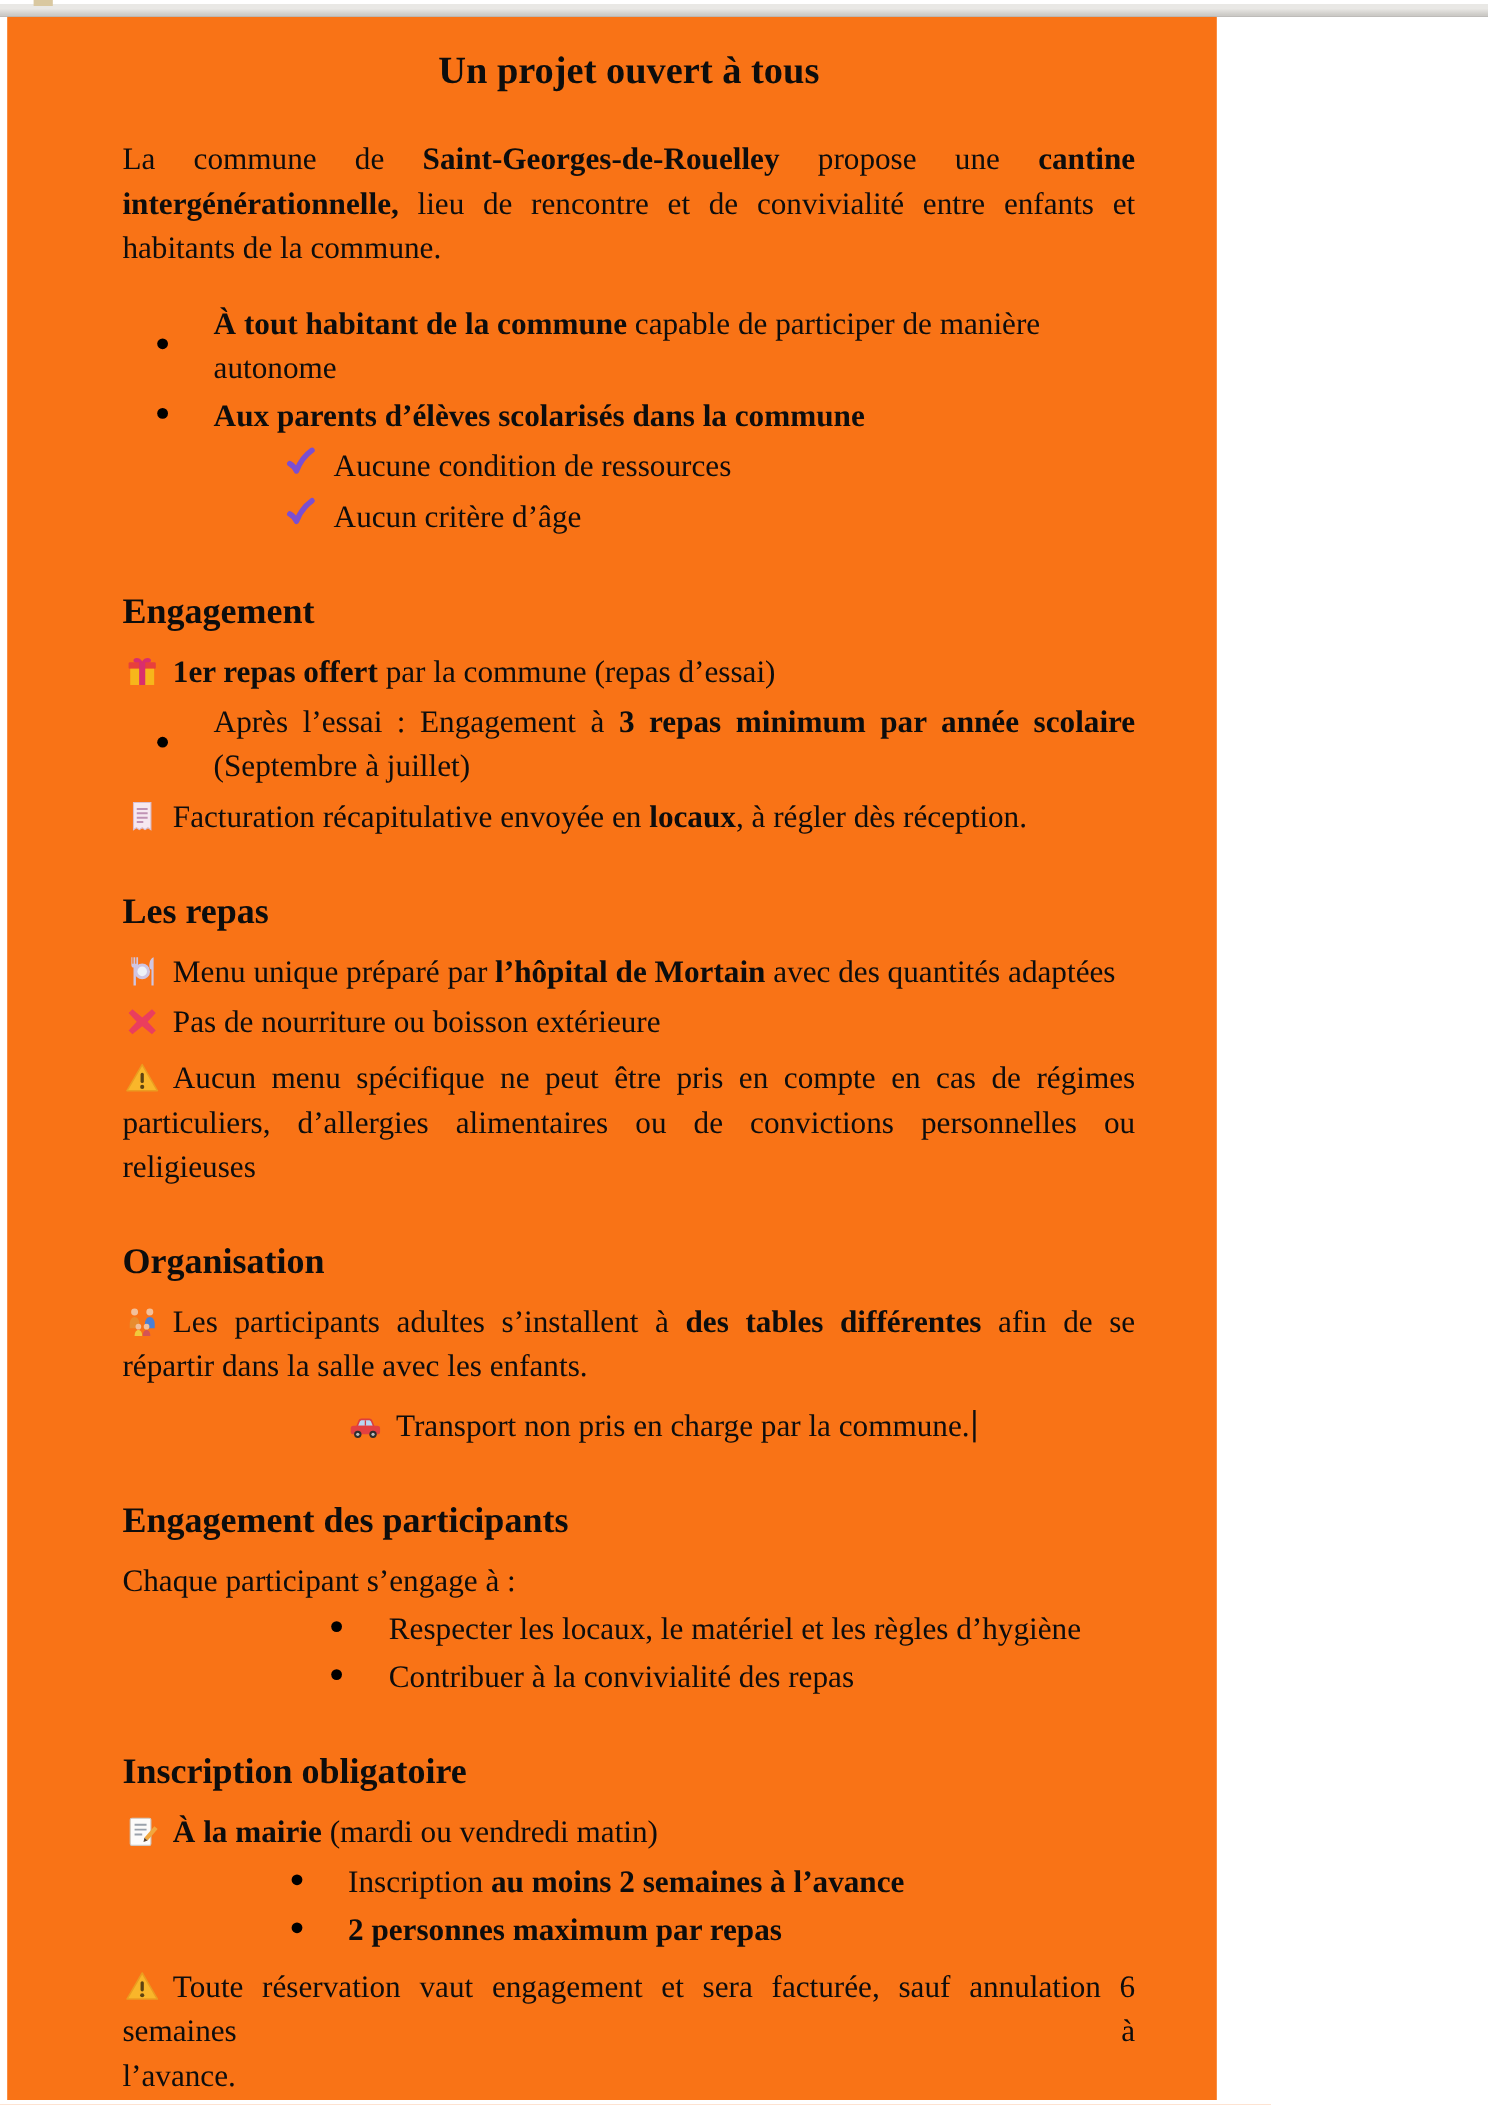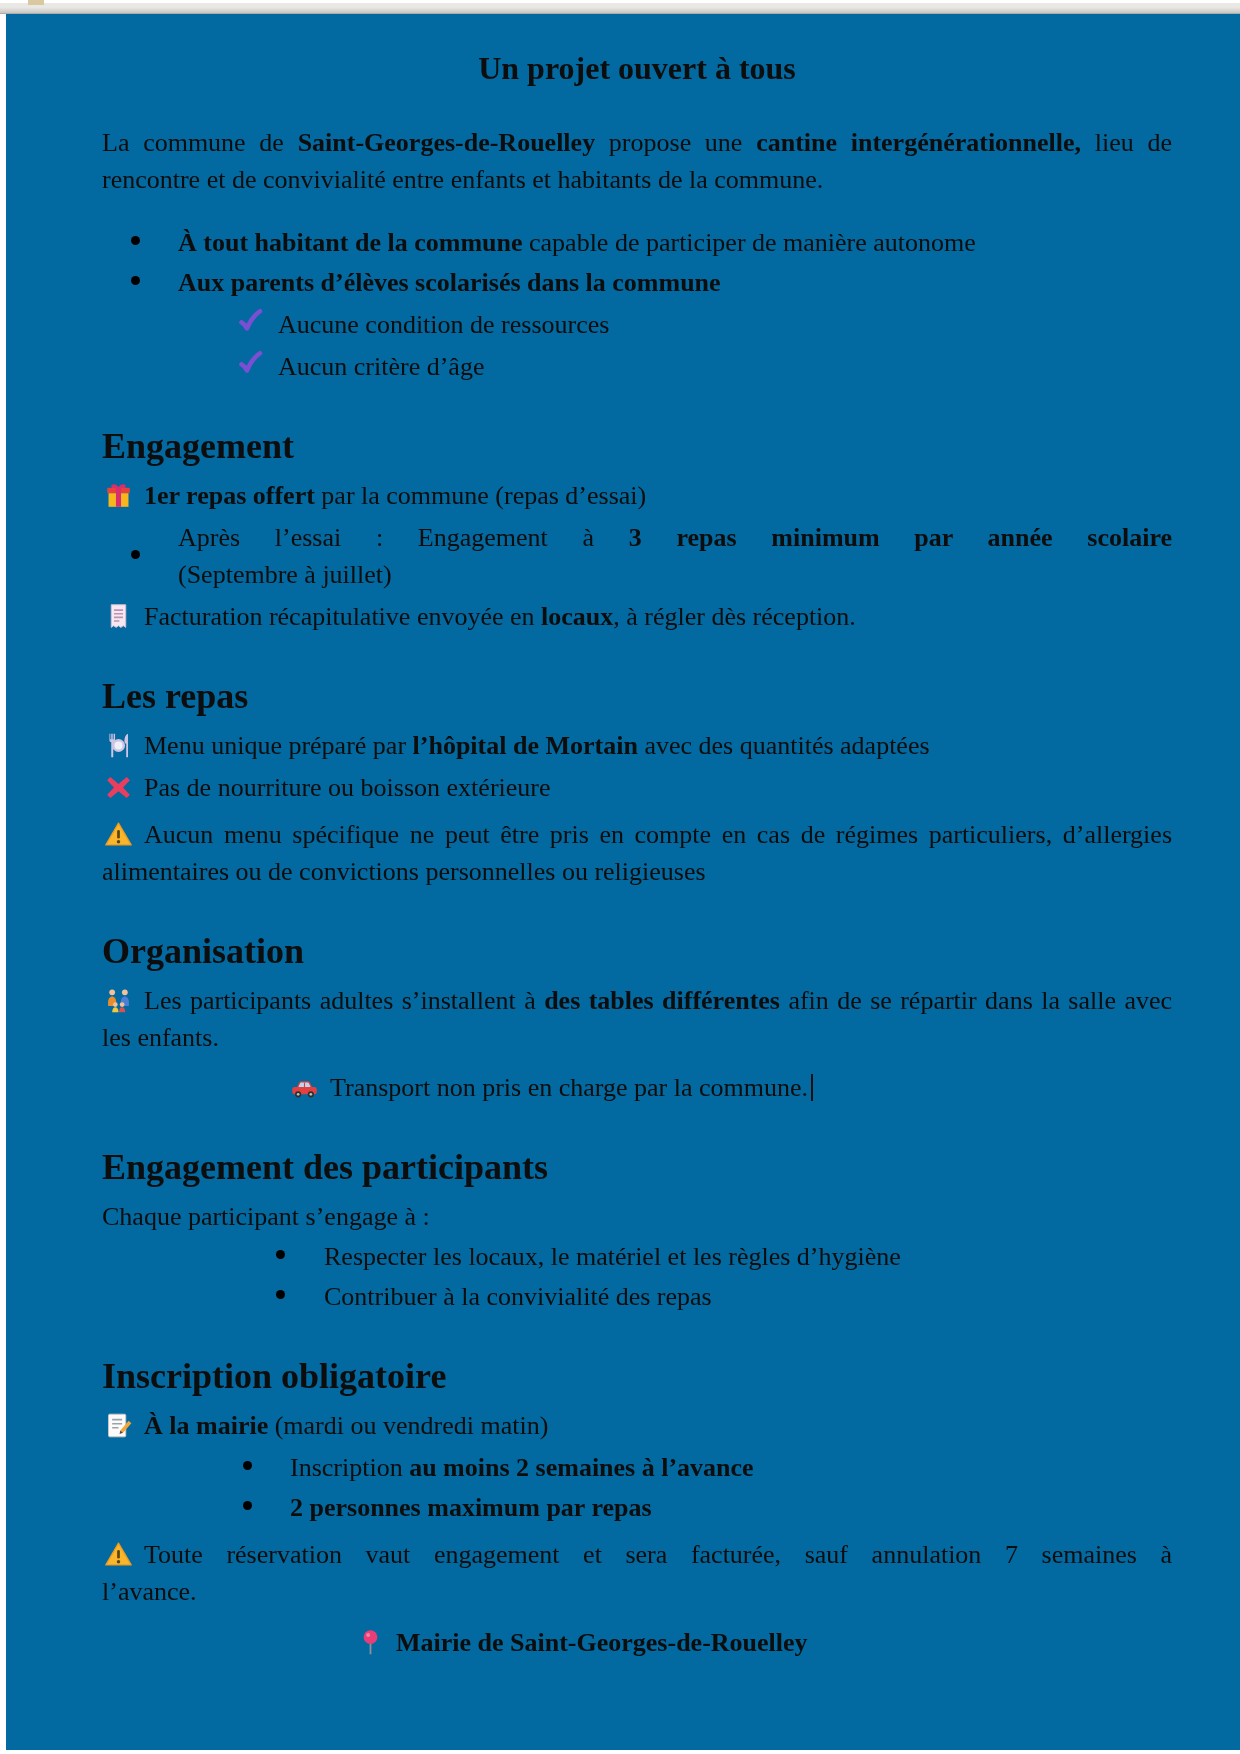--- a/index.html
+++ b/index.html
@@ -4,30 +4,30 @@
 <style>
   html,body{margin:0;padding:0;}
   body{width:1240px;height:1754px;background:#ffffff;overflow:hidden;
        font-family:"Liberation Serif","DejaVu Serif",serif;color:#0d0d0d;}
   
   .chrome{position:relative;height:14px;width:100%;
           background:linear-gradient(#ffffff 0 25%,#e9e8e5 25% 55%,#c9c7c3 100%);
           border-bottom:1px solid #aeaca8;box-sizing:border-box;}
   .chrome-accent{position:absolute;left:28px;top:0;width:16px;height:5px;background:#d9c8a0;}
   
-  .page{margin-left:6px;width:1234px;height:1736px;background:#0369a1;
-        box-sizing:border-box;padding:16px 68px 0 96px;
+  .page{margin-left:6px;width:1008px;height:1736px;background:#f97316;
+        box-sizing:border-box;padding:6px 68px 0 96px;
         font-size:26px;line-height:37px;}
   .title{text-align:center;font-weight:bold;font-size:32px;line-height:44px;margin:16px 0 34px;}
   .intro{text-align:justify;margin:0 0 26px;}
   .b, .bold{font-weight:bold;}
   .irow{margin:5px 0;}
   .ic{width:29px;height:29px;vertical-align:-6px;display:inline-block;}
   .ic-sp{margin:0 11px 0 2px;}
-  h2{font-size:36px;line-height:42px;margin:40px 0 10px;font-weight:bold;}
+  h2{font-size:30px;line-height:42px;margin:40px 0 10px;font-weight:bold;}
   
   .li{display:flex;margin:3px 0;gap:16px;}
   .dot{flex:none;display:flex;align-items:center;justify-content:center;}
   .dot::before{content:"";width:9px;height:9px;border-radius:50%;background:#000;margin-top:-4px;}
   .lvl1 .dot{width:54px;}
   .lvl1{padding-left:6px;}
   .nest-a{margin-left:150px;}
   .nest-a .dot{width:56px;}
   .nest-b{margin-left:118px;}
   .nest-b .dot{width:54px;}
@@ -203,21 +203,21 @@
       <span class="content"><span class="b">2 personnes maximum par repas</span></span>
     </li>
   </ul>
 
   <div class="irow" style="margin-top:10px">
     <div class="jline">
       <svg class="ic ic-sp" viewBox="0 0 32 32">
           <path d="M16 3.5 30 27.5H2z" fill="#f9b62a" stroke="#eb9c20" stroke-width="1.4" stroke-linejoin="round"></path>
           <rect x="14.5" y="11" width="3" height="9.5" rx="1.5" fill="#5d4312"></rect>
           <circle cx="16" cy="24" r="1.9" fill="#5d4312"></circle>
-        </svg><span>Toute réservation vaut engagement et sera facturée, sauf annulation 7 semaines à</span>
+        </svg><span>Toute réservation vaut engagement et sera facturée, sauf annulation 6 semaines à</span>
     </div>
     <div>l’avance.</div>
   </div>
 
   <div class="pin-row">
     <svg class="ic ic-sp" viewBox="0 0 32 32">
         <path d="M15 16h2v13h-2z" fill="#8d9298"></path>
         <circle cx="16" cy="10" r="7.6" fill="#e93d77"></circle>
         <circle cx="13.4" cy="7.6" r="2.2" fill="#f77fa8"></circle>
       </svg><span>Mairie de Saint-Georges-de-Rouelley</span>

